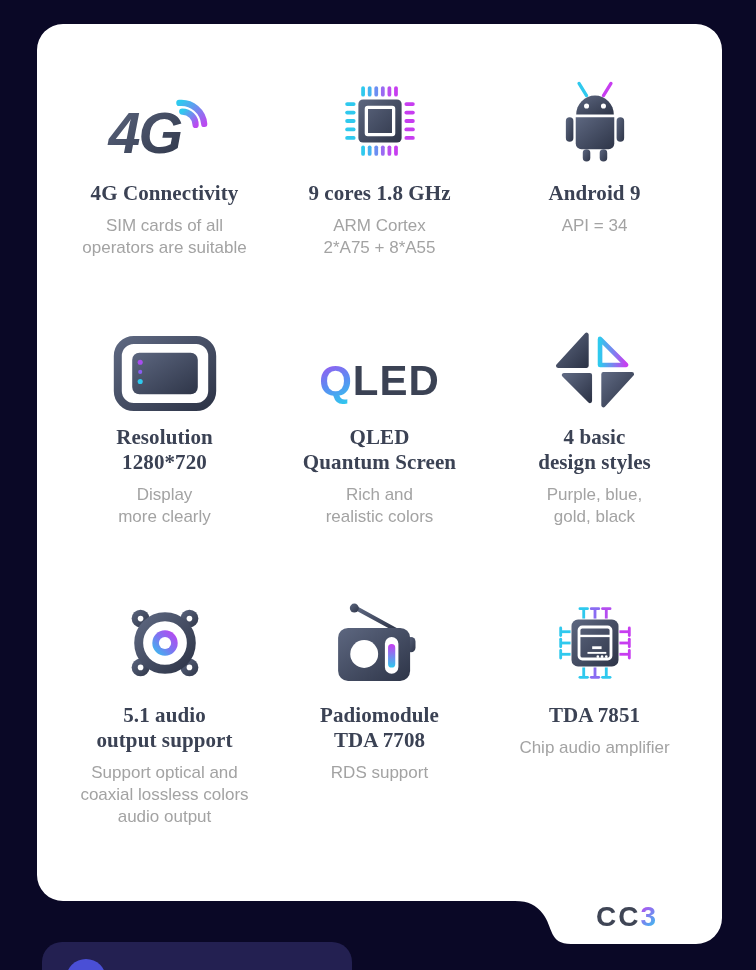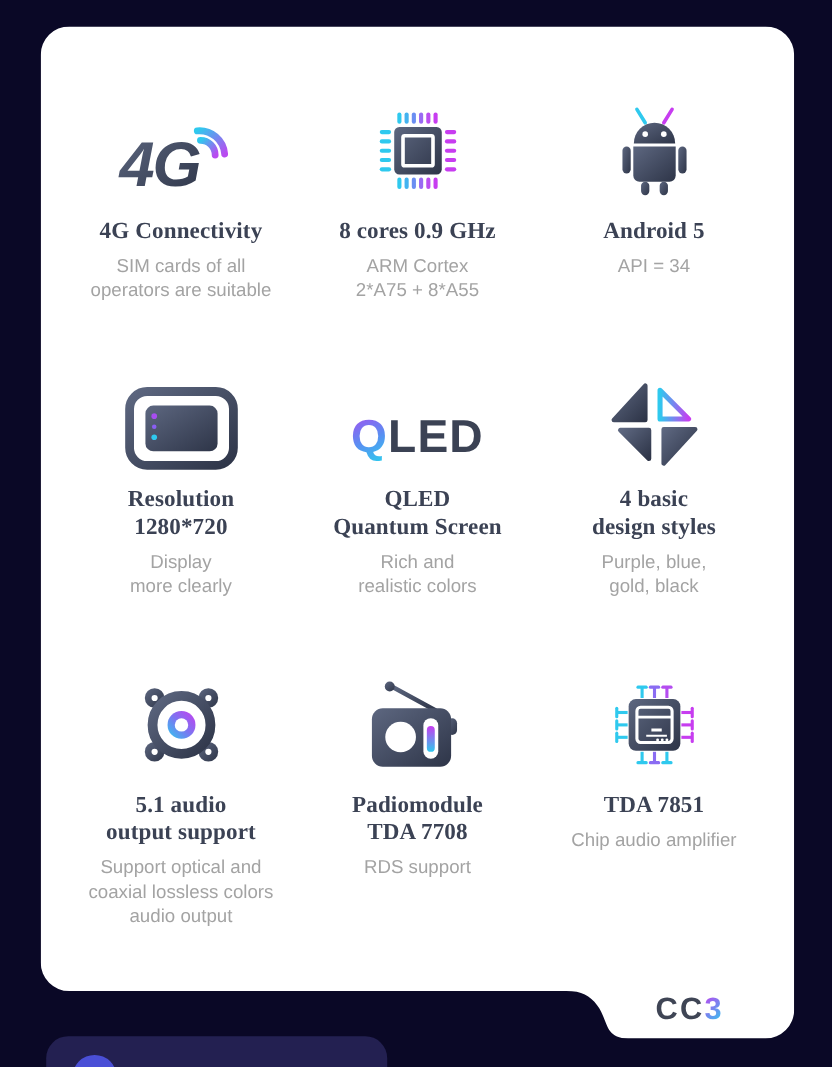--- a/index.html
+++ b/index.html
@@ -15,21 +15,21 @@
     width:685px; height:920px;
   }
   .content {
     position:absolute; left:37px; top:24px;
     width:685px; height:920px;
   }
   .grid {
     display:grid;
     grid-template-columns:repeat(3, 1fr);
     grid-template-rows:244px 278px auto;
-    padding:68px 20px 0 20px;
+    padding:52px 20px 0 20px;
   }
   .cell {
     display:flex; flex-direction:column; align-items:center;
     text-align:center;
   }
   .icon-box {
     height:92px; display:flex; align-items:flex-end; justify-content:center;
   }
   .f-title {
     margin-top:13px;
@@ -154,41 +154,41 @@
             <rect x="76" y="30" width="11" height="4" rx="2" fill="#c73df0"></rect>
             <rect x="76" y="39" width="11" height="4" rx="2" fill="#c73df0"></rect>
             <rect x="76" y="48" width="11" height="4" rx="2" fill="#c73df0"></rect>
             <rect x="76" y="57" width="11" height="4" rx="2" fill="#c73df0"></rect>
             <rect x="76" y="66" width="11" height="4" rx="2" fill="#c73df0"></rect>
           </g>
           <rect x="27" y="27" width="46" height="46" rx="5" fill="url(#slate)"></rect>
           <rect x="35.5" y="35.5" width="29" height="29" rx="1.5" fill="none" stroke="#ffffff" stroke-width="3.5"></rect>
         </svg>
       </div>
-      <div class="f-title">8 cores 0.9 GHz</div>
+      <div class="f-title">9 cores 1.8 GHz</div>
       <div class="f-sub">ARM Cortex
 2*A75 + 8*A55</div>
     </div>
 
     <div class="cell">
       <div class="icon-box">
         <svg width="94" height="94" viewBox="0 0 100 100">
           <line x1="41" y1="23" x2="33" y2="10" stroke="#2fc9ee" stroke-width="3.5" stroke-linecap="round"></line>
           <line x1="59" y1="23" x2="67" y2="10" stroke="#c73df0" stroke-width="3.5" stroke-linecap="round"></line>
           <path d="M30,43 A20,20 0 0 1 70,43 Z" fill="url(#slate)"></path>
           <circle cx="41" cy="34" r="2.7" fill="#ffffff"></circle>
           <circle cx="59" cy="34" r="2.7" fill="#ffffff"></circle>
           <rect x="19" y="46" width="8" height="26" rx="4" fill="url(#slate)"></rect>
           <rect x="73" y="46" width="8" height="26" rx="4" fill="url(#slate)"></rect>
           <path d="M29.5,46 H70.5 V74 A6,6 0 0 1 64.5,80 H35.5 A6,6 0 0 1 29.5,74 Z" fill="url(#slate)"></path>
           <rect x="37" y="80" width="8" height="13" rx="4" fill="url(#slate)"></rect>
           <rect x="55" y="80" width="8" height="13" rx="4" fill="url(#slate)"></rect>
         </svg>
       </div>
-      <div class="f-title">Android 5</div>
+      <div class="f-title">Android 9</div>
       <div class="f-sub">API = 34</div>
     </div>
 
     <div class="cell">
       <div class="icon-box">
         <svg width="104" height="77" viewBox="0 0 130 96">
           <rect x="6" y="6" width="118" height="84" rx="20" fill="none" stroke="url(#slate)" stroke-width="10"></rect>
           <rect x="24" y="22" width="82" height="52" rx="9" fill="url(#slate)"></rect>
           <circle cx="34" cy="34" r="3.2" fill="#a74df0"></circle>
           <circle cx="34" cy="46" r="2.6" fill="#8a5ef2"></circle>

